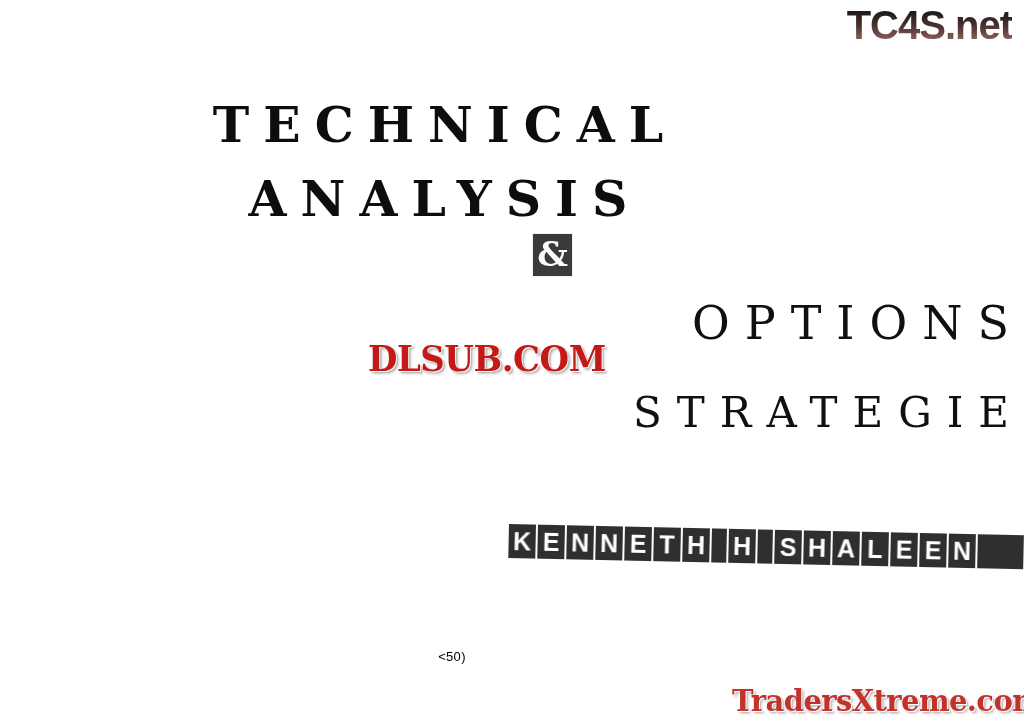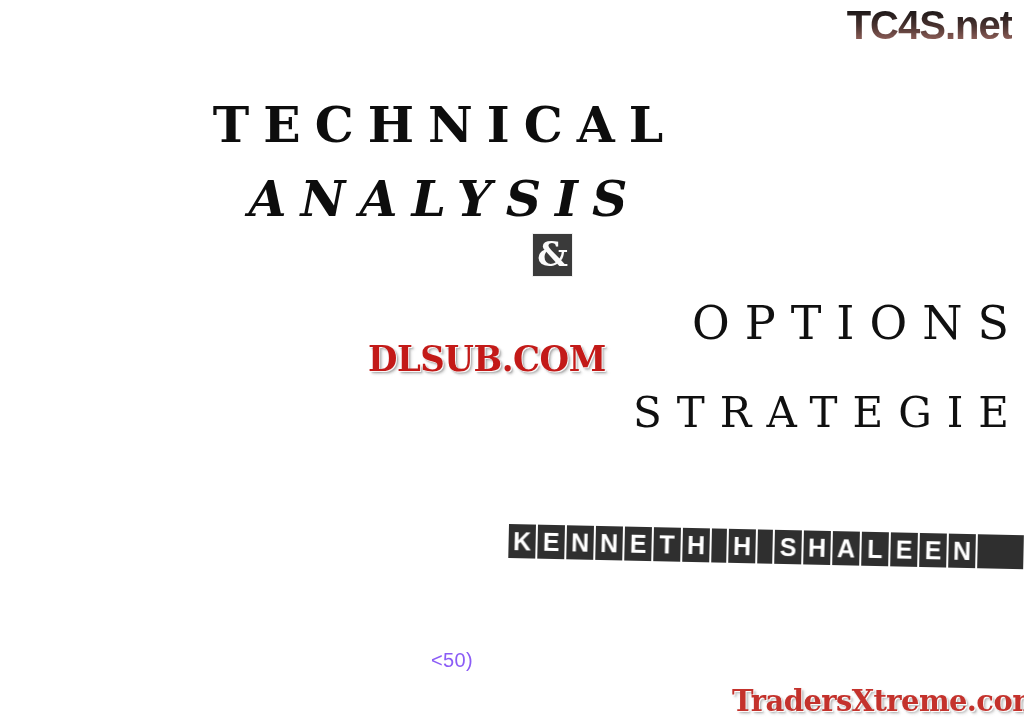--- a/index.html
+++ b/index.html
@@ -43,21 +43,20 @@
     letter-spacing: 14px;
     text-indent: 14px;
     line-height: 54px;
   }
   .title-analysis {
     top: 172px;
     font-size: 49px;
     letter-spacing: 14px;
     text-indent: 14px;
     line-height: 54px;
-    font-style: italic;
   }
 
   
   .amp-box {
     position: absolute;
     top: 234px;
     left: 533px;
     width: 39px;
     height: 42px;
     background: #3a3a3a;
@@ -130,22 +129,22 @@
   .tile.blank { background: #2f2f2f; width: 46px; }
 
   
   .page-number {
     position: absolute;
     top: 649px;
     left: 0;
     width: 904px;
     text-align: center;
     font-family: "Liberation Sans", sans-serif;
-    font-size: 20px;
-    color: #8b5cf6;
+    font-size: 13px;
+    color: #000000;
     letter-spacing: 0.3px;
     user-select: none;
   }
 
   
   .publisher {
     position: absolute;
     top: 689px;
     left: 524px;
     font-family: "Liberation Sans", sans-serif;

